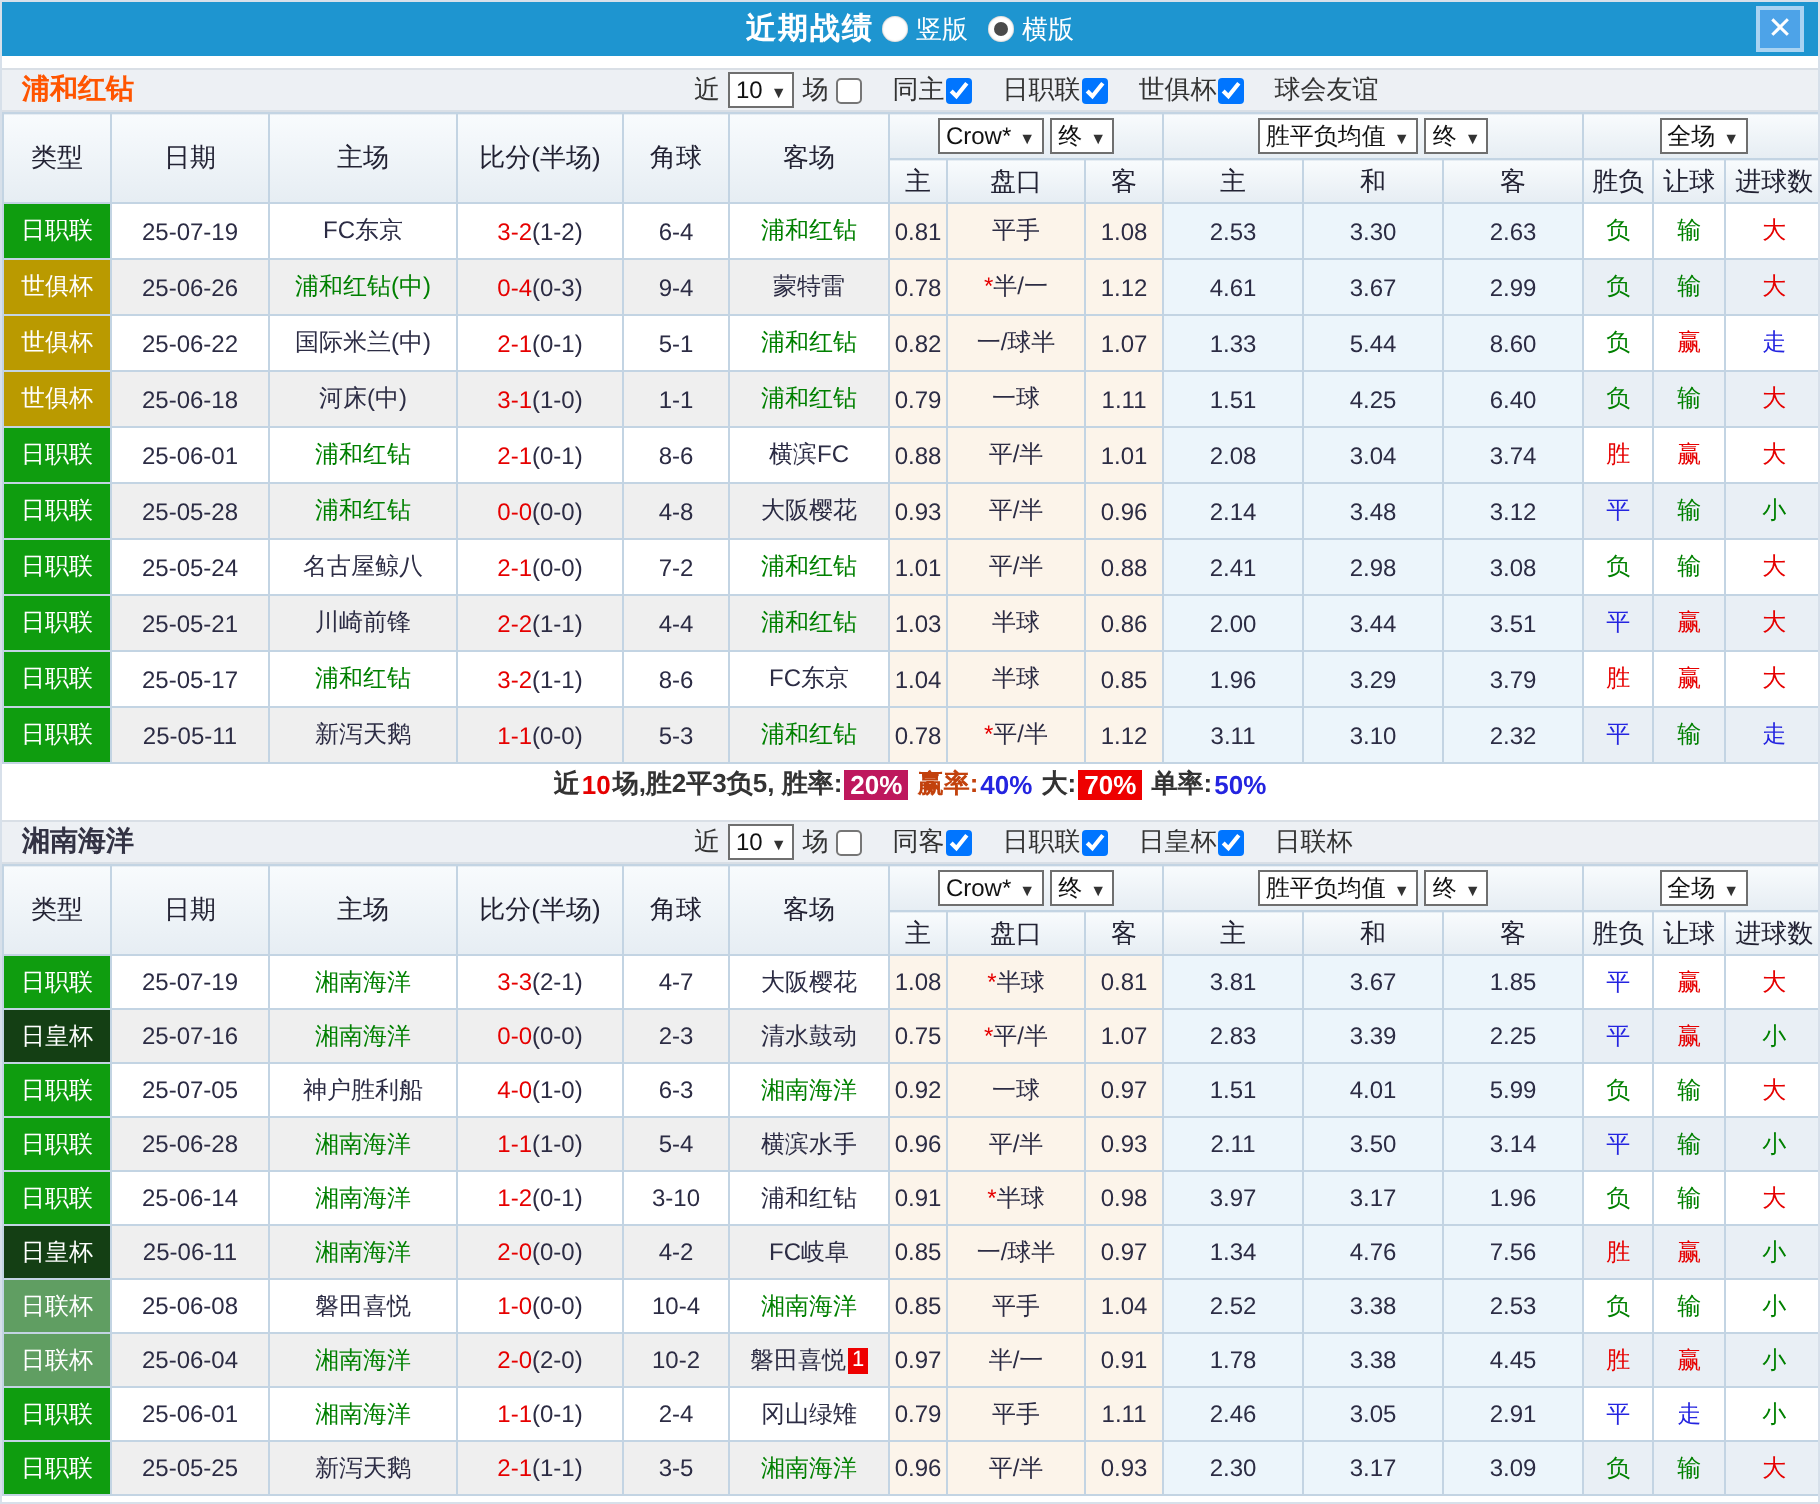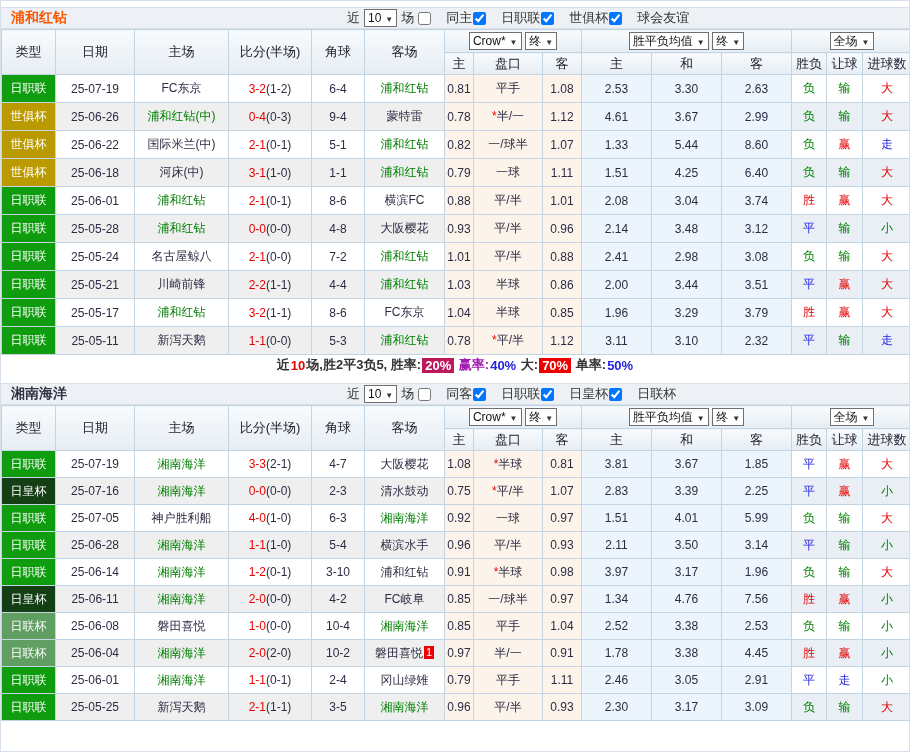--- a/index.html
+++ b/index.html
@@ -57,20 +57,34 @@
   
   .summary{height:20px;display:flex;align-items:center;justify-content:center;font-size:13px;font-weight:bold;gap:1px;}
   .summary span{white-space:pre;}
   .summary .bg{padding:0 3px;}
 </style>
 </head>
 <body>
 
 <div class="window">
 
+  <div class="titlebar">
+    <span class="tb-title">近期战绩</span>
+    <span class="tb-radios">
+        <span class="radio-opt">
+          <span class="radio-dot"></span>
+          <span>竖版</span>
+        </span>
+        <span class="radio-opt">
+          <span class="radio-dot sel"></span>
+          <span>横版</span>
+        </span>
+      </span>
+    <span class="close-btn">✕</span>
+  </div>
 
   <div class="gap6"></div>
 
   <div class="section-bar">
     <span class="team-name" style="color: rgb(255, 85, 0);">浦和红钻</span>
     <span class="filters">
       <span>近</span>
       <span class="dd">10</span>
       <span>场</span>
       <span style="display:flex;align-items:center;gap:1px;">
@@ -316,21 +330,21 @@
           <td class="last3 c-b">走</td>
         </tr>
       </tbody>
   </table>
 
   <div class="summary">
       <span style="color: rgb(51, 51, 51);">近</span>
       <span style="color: rgb(230, 0, 0);">10</span>
       <span style="color: rgb(51, 51, 51);">场,胜2平3负5, 胜率:</span>
       <span class="bg" style="color: rgb(255, 255, 255); background: #be185d;">20%</span>
-      <span style="color: #a21caf;"> 赢率:</span>
+      <span style="color: #c2410c;"> 赢率:</span>
       <span style="color: rgb(36, 36, 224);">40%</span>
       <span style="color: rgb(51, 51, 51);"> 大:</span>
       <span class="bg" style="color: rgb(255, 255, 255); background: rgb(238, 0, 0);">70%</span>
       <span style="color: rgb(51, 51, 51);"> 单率:</span>
       <span style="color: rgb(36, 36, 224);">50%</span>
     </div>
 
   <div class="gap8"></div>
 
   <div class="section-bar">

